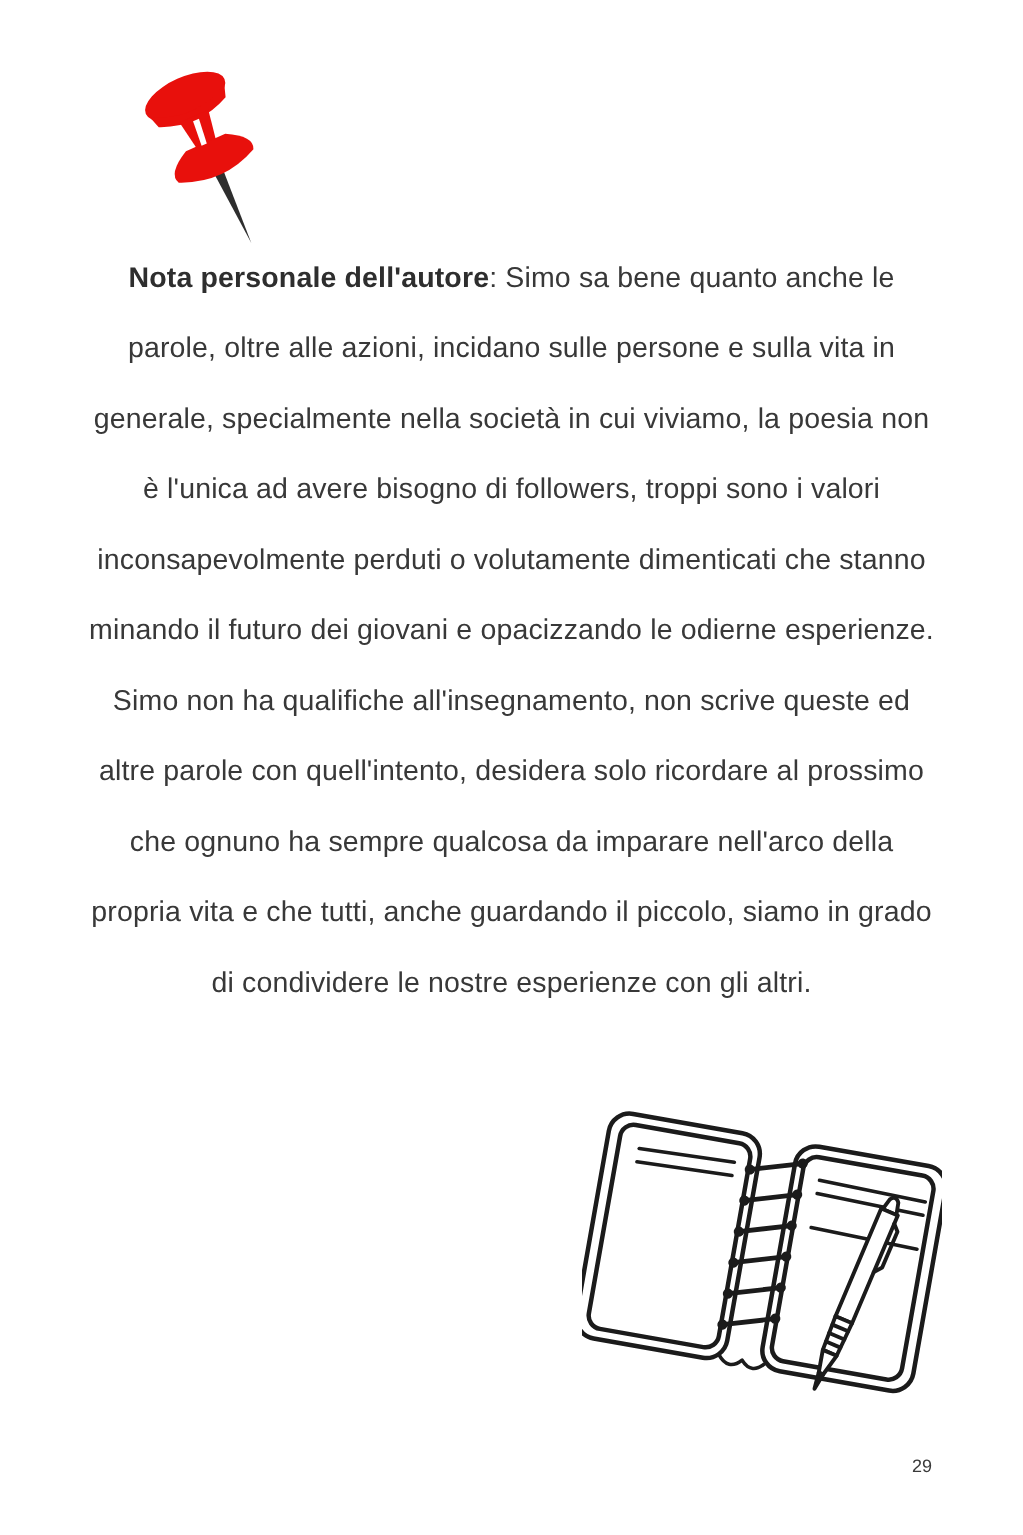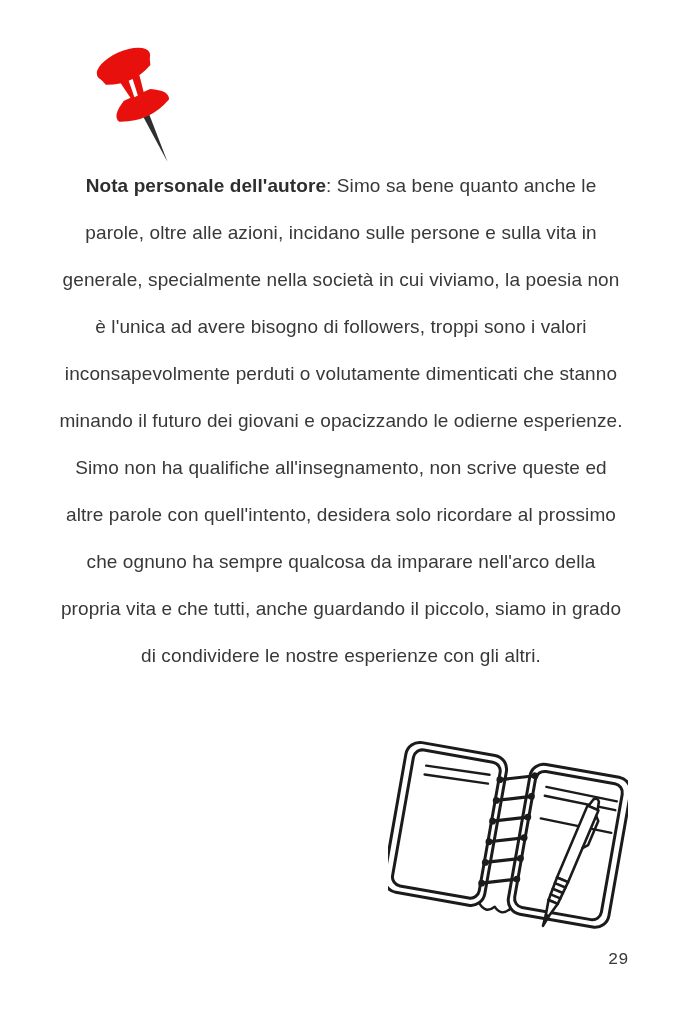--- a/index.html
+++ b/index.html
@@ -32,24 +32,23 @@
   }
   .note-block p { margin: 0; }
   .note-block b { font-weight: 700; color: #2e2e2e; }
   .notebook-wrap {
     position: absolute;
     left: 388px; top: 736px;
     width: 240px; height: 205px;
   }
   .page-number {
     position: absolute;
-    left: 608px; top: 950px;
-    font-size: 17px;
+    left: 608px; top: 970px;
+    font-size: 12px;
     color: #3a3a3a;
-    font-family: Liberation Mono, monospace;
   }
 </style>
 </head>
 <body>
 
 <div class="page">
 
   <div class="pin-wrap">
     <svg width="106" height="132" viewBox="0 0 110 138">
       <g transform="rotate(-24 55 62)">

